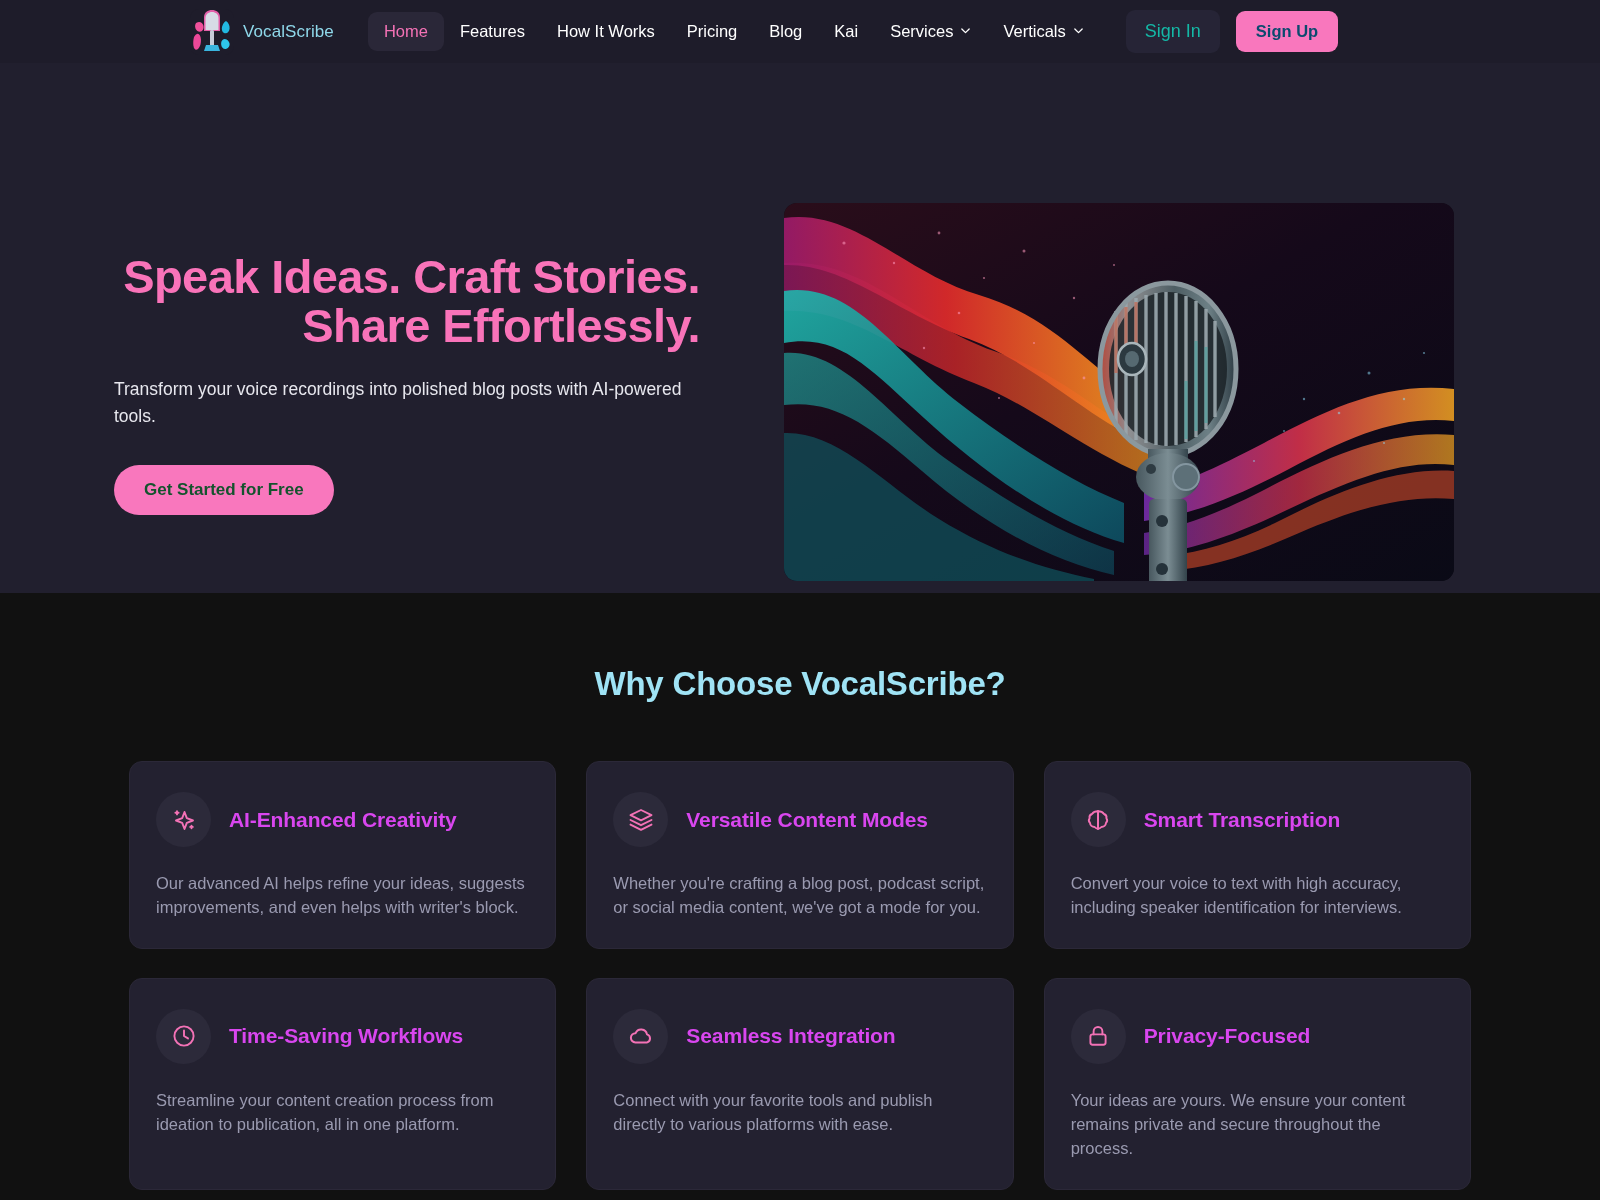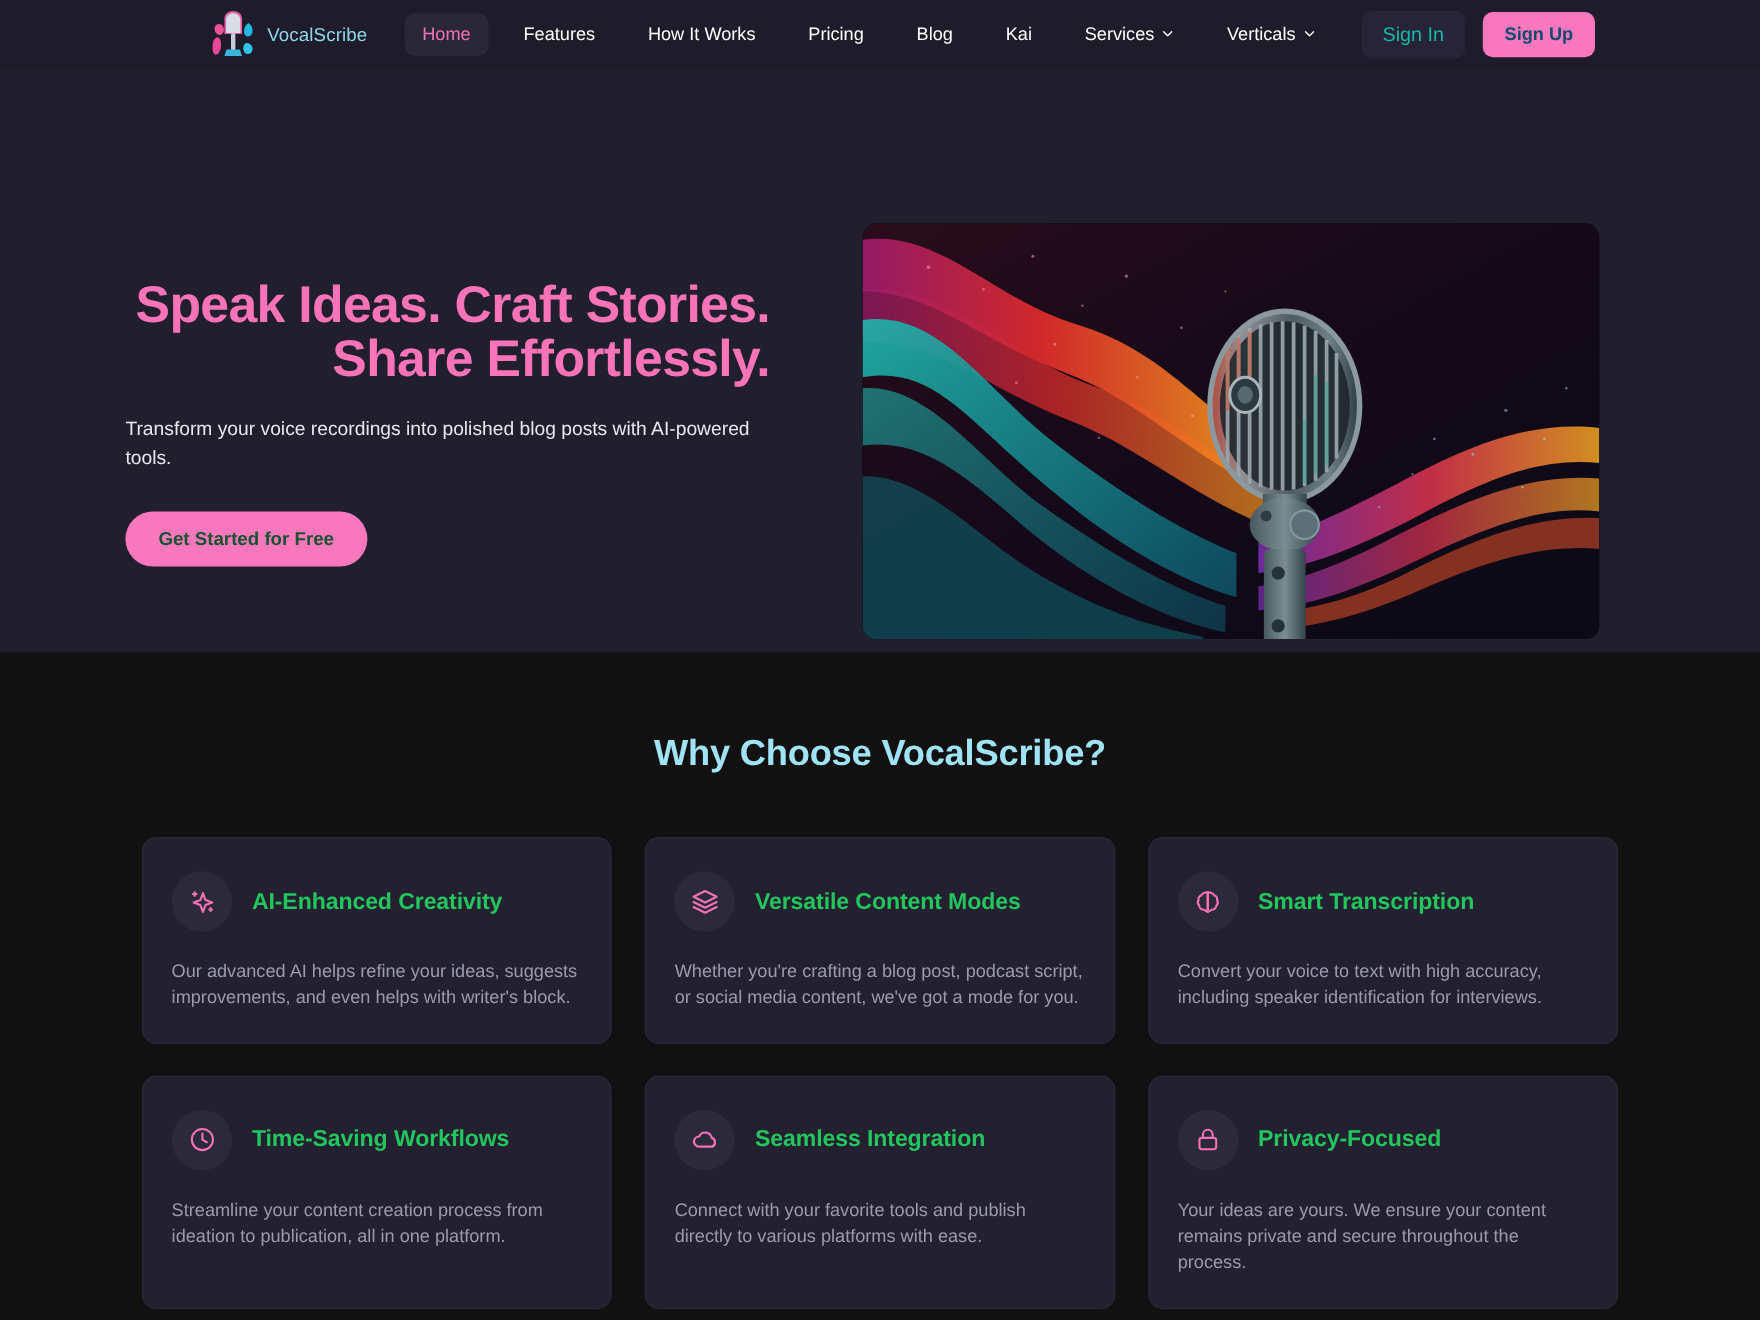--- a/index.html
+++ b/index.html
@@ -26,21 +26,21 @@
     position: relative;
     border-radius: 9px;
     overflow: hidden;
     flex: 0 0 auto;
   }
   .brand-name {
     color: #8fd8ea;
     font-size: 17px;
     letter-spacing: .1px;
   }
-  .nav-links { display: flex; align-items: flex-end; gap: 16px; }
+  .nav-links { display: flex; align-items: flex-end; gap: 0; }
   .nav-link {
     color: #ffffff;
     font-size: 16.5px;
     padding: 10px 16px;
     border-radius: 9px;
     text-decoration: none;
     white-space: nowrap;
     display: flex; align-items: center; gap: 7px;
     cursor: pointer;
   }
@@ -135,21 +135,21 @@
   }
   .card-head { display: flex; align-items: center; gap: 18px; margin-bottom: 25px; }
   .icon-circle {
     width: 55px; height: 55px; border-radius: 50%;
     background: #2c2a3a;
     display: flex; align-items: center; justify-content: center;
     flex: 0 0 auto;
   }
   .icon-circle svg { display: block; }
   .card-title {
-    color: #22c55e;
+    color: #d946ef;
     font-size: 21px;
     font-weight: 700;
     letter-spacing: -0.1px;
   }
   .card-desc {
     color: #9a9ab0;
     font-size: 16.5px;
     line-height: 1.45;
   }
 </style>

